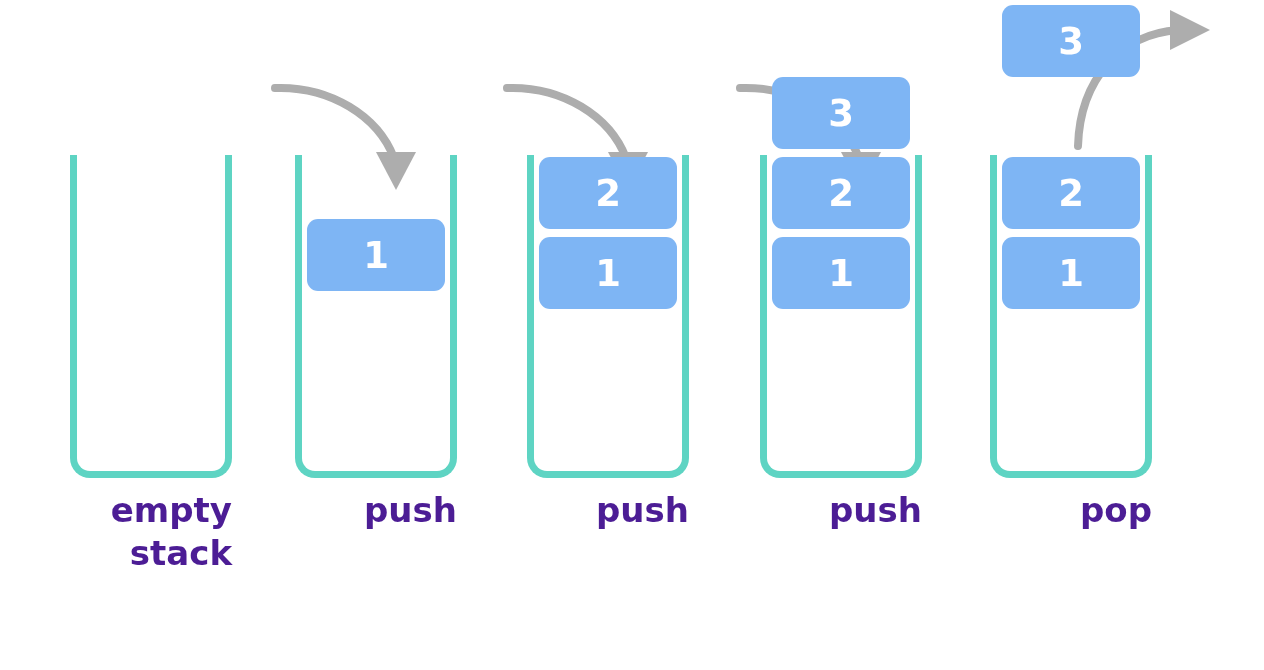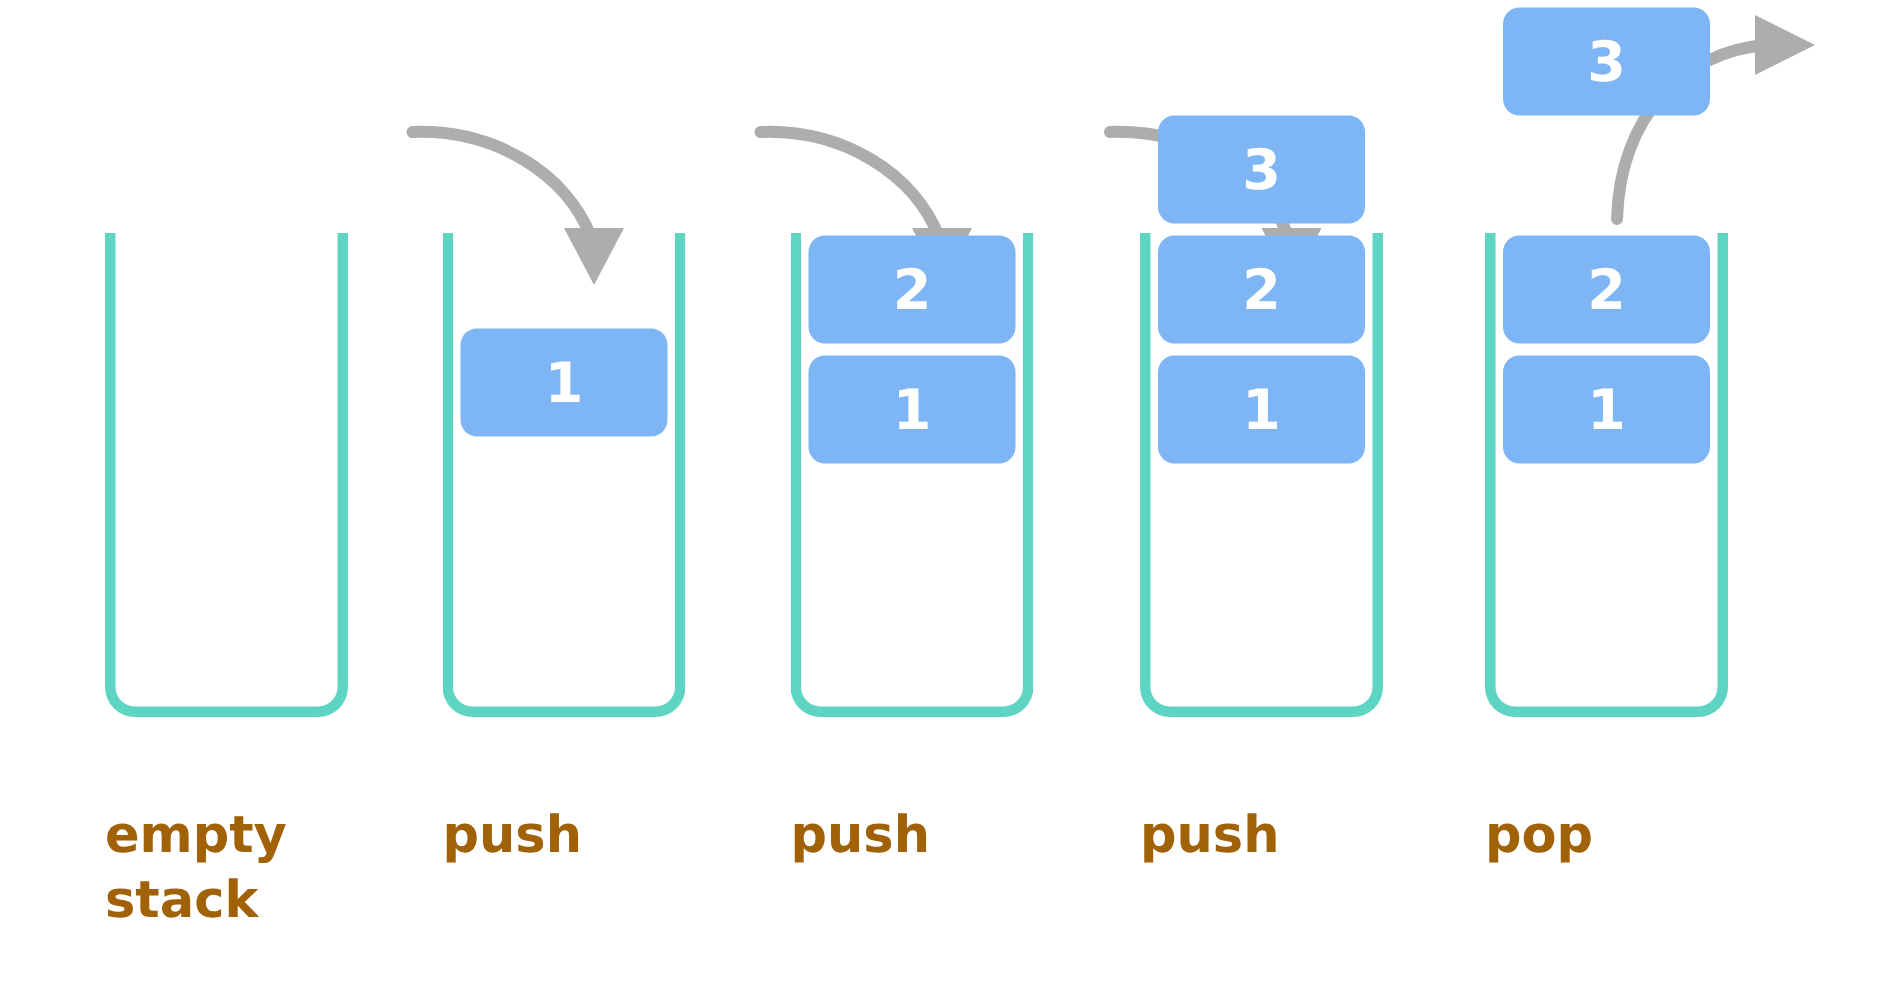--- a/index.html
+++ b/index.html
@@ -52,27 +52,27 @@
     font-weight: bold;
     display: flex;
     align-items: center;
     justify-content: center;
     line-height: 1;
     box-sizing: border-box;
   }
   
   .caption {
     position: absolute;
-    top: 536px;
+    top: 489px;
     left: 0;
     width: 162px;
-    text-align: left;
+    text-align: right;
     font-size: 34px;
     font-weight: bold;
-    color: #a16207;
+    color: #4c1d95;
     line-height: 1.25;
     white-space: pre-line;
   }
   .arrow {
     position: absolute;
     pointer-events: none;
   }
 </style>
 </head>
 <body>

